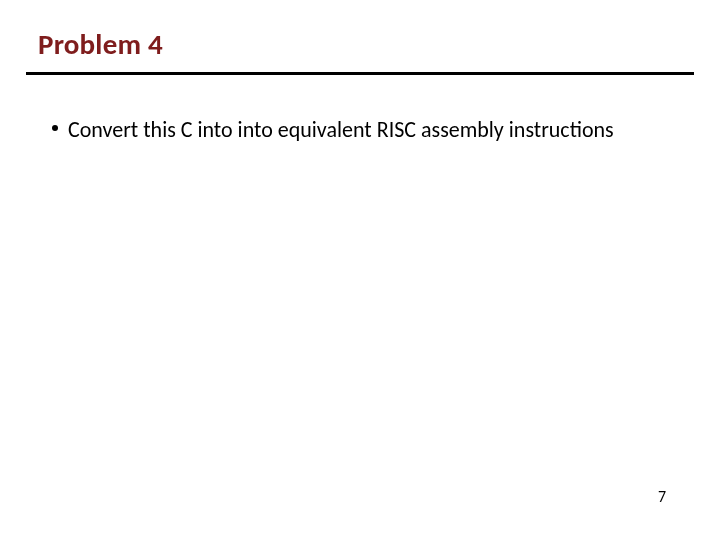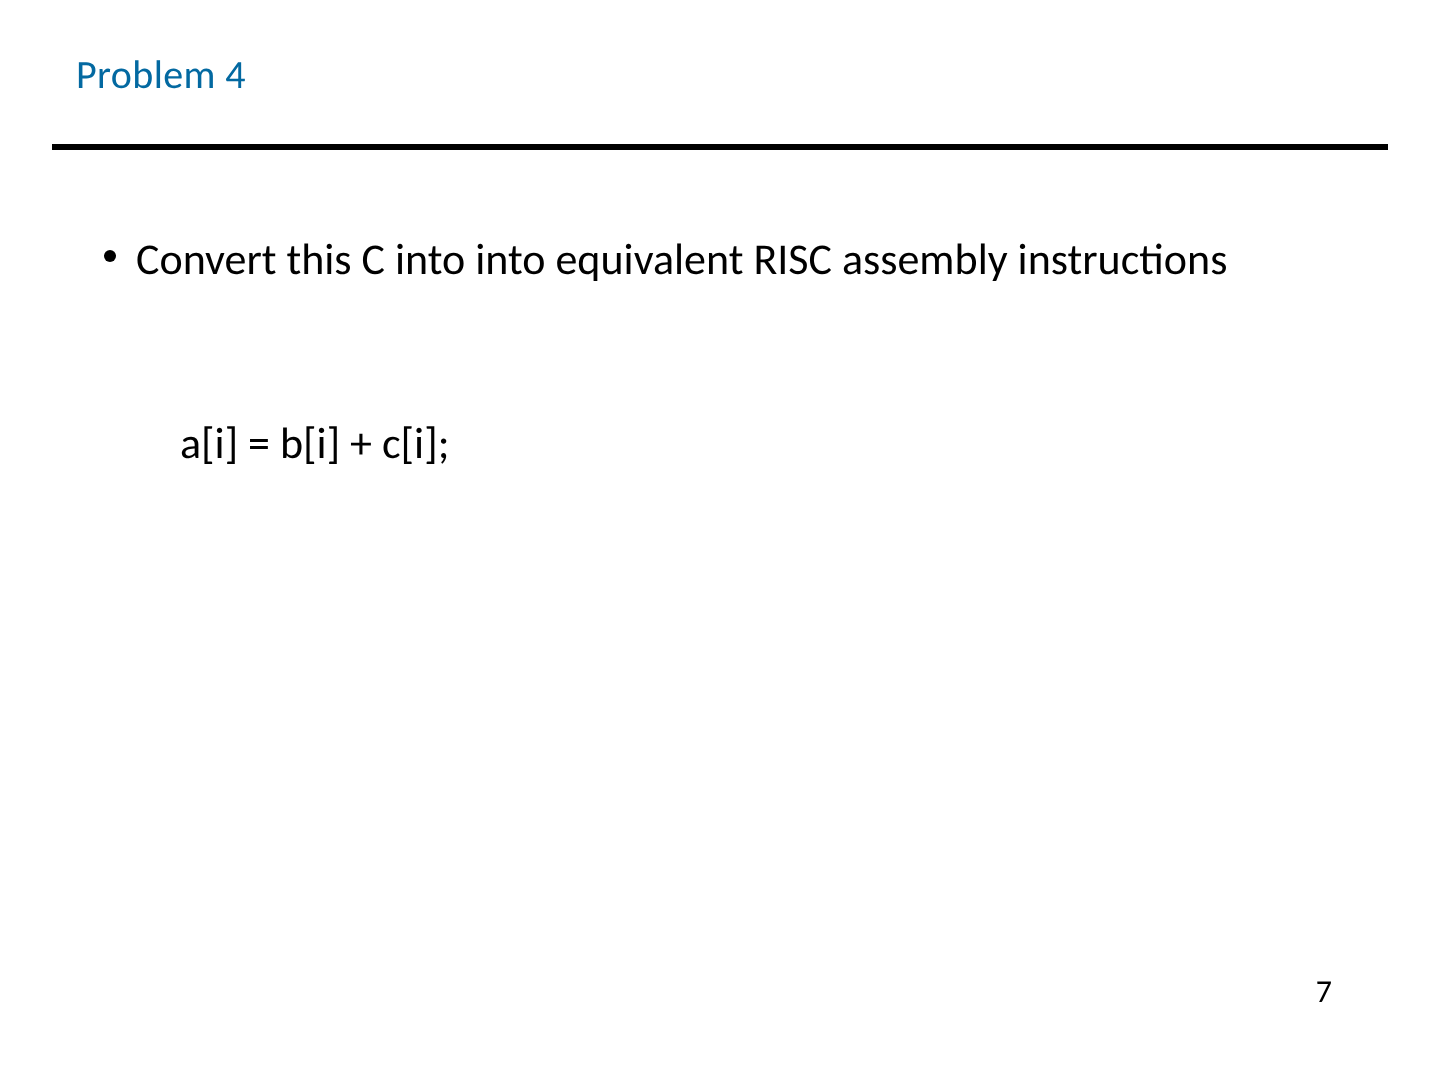--- a/index.html
+++ b/index.html
@@ -7,23 +7,23 @@
   .slide {
     position: relative;
     width: 720px;
     height: 540px;
     padding: 0;
   }
   .title {
     position: absolute;
     top: 26px;
     left: 38px;
-    font-size: 20px;
-    font-weight: 400;
-    color: #0369a1;
+    font-size: 29px;
+    font-weight: 700;
+    color: #7f1d1d;
     letter-spacing: 0.2px;
   }
   .rule {
     position: absolute;
     top: 72px;
     left: 26px;
     width: 668px;
     height: 0;
     border-top: 3px solid #000;
   }
@@ -70,17 +70,16 @@
 
   <div class="title">Problem 4</div>
 
   <div class="rule"></div>
 
   <div class="bullet-row">
     <span class="bullet-dot"></span>
     <div class="bullet-text">Convert this C into into equivalent RISC assembly instructions</div>
   </div>
 
-  <div class="code-line">a[i] = b[i] + c[i];</div>
 
   <div class="page-num">7</div>
 
 </div>
 
 </body></html>

